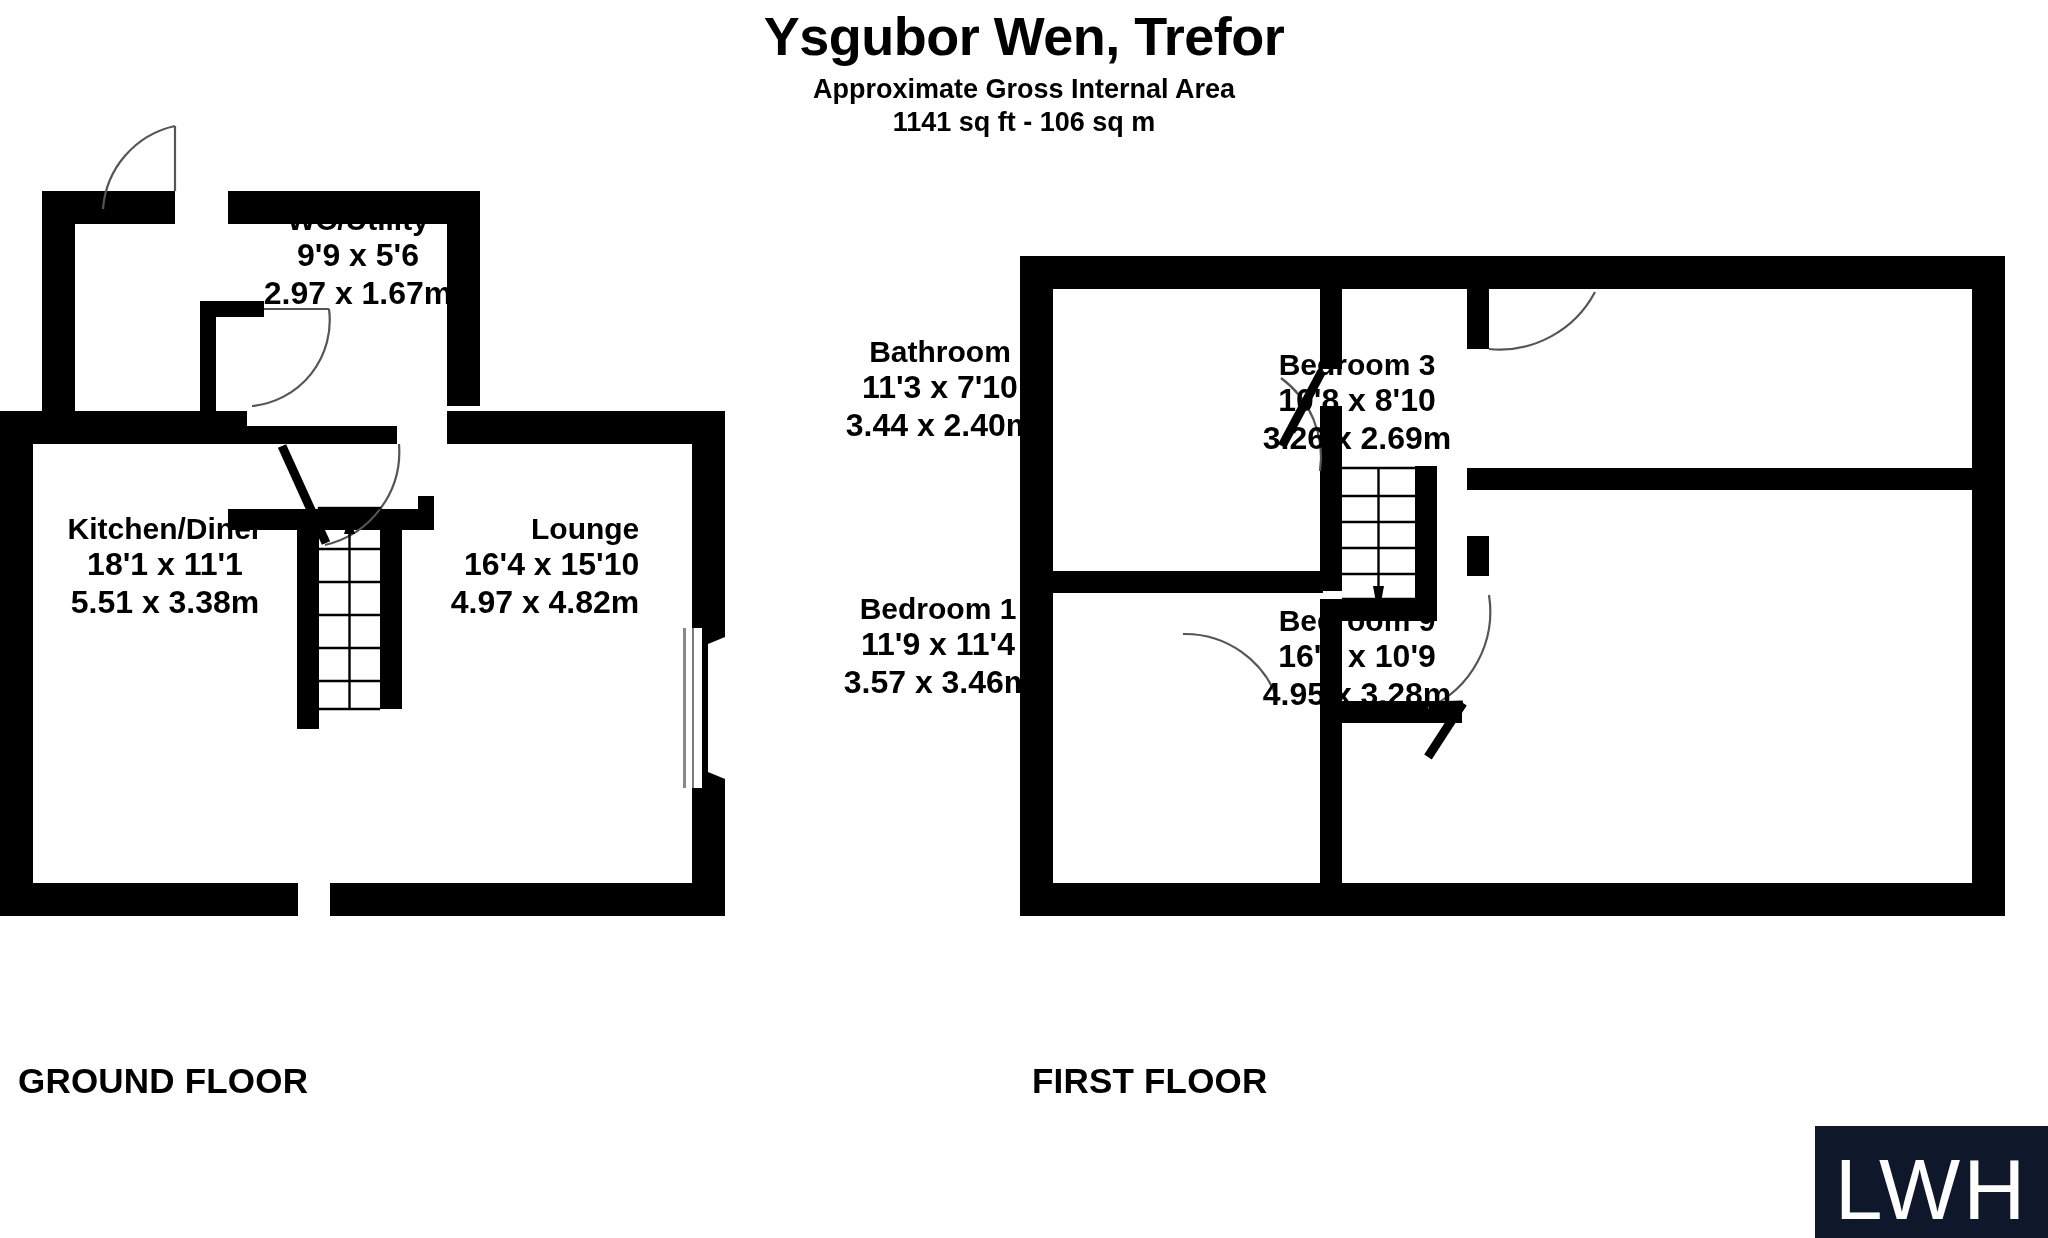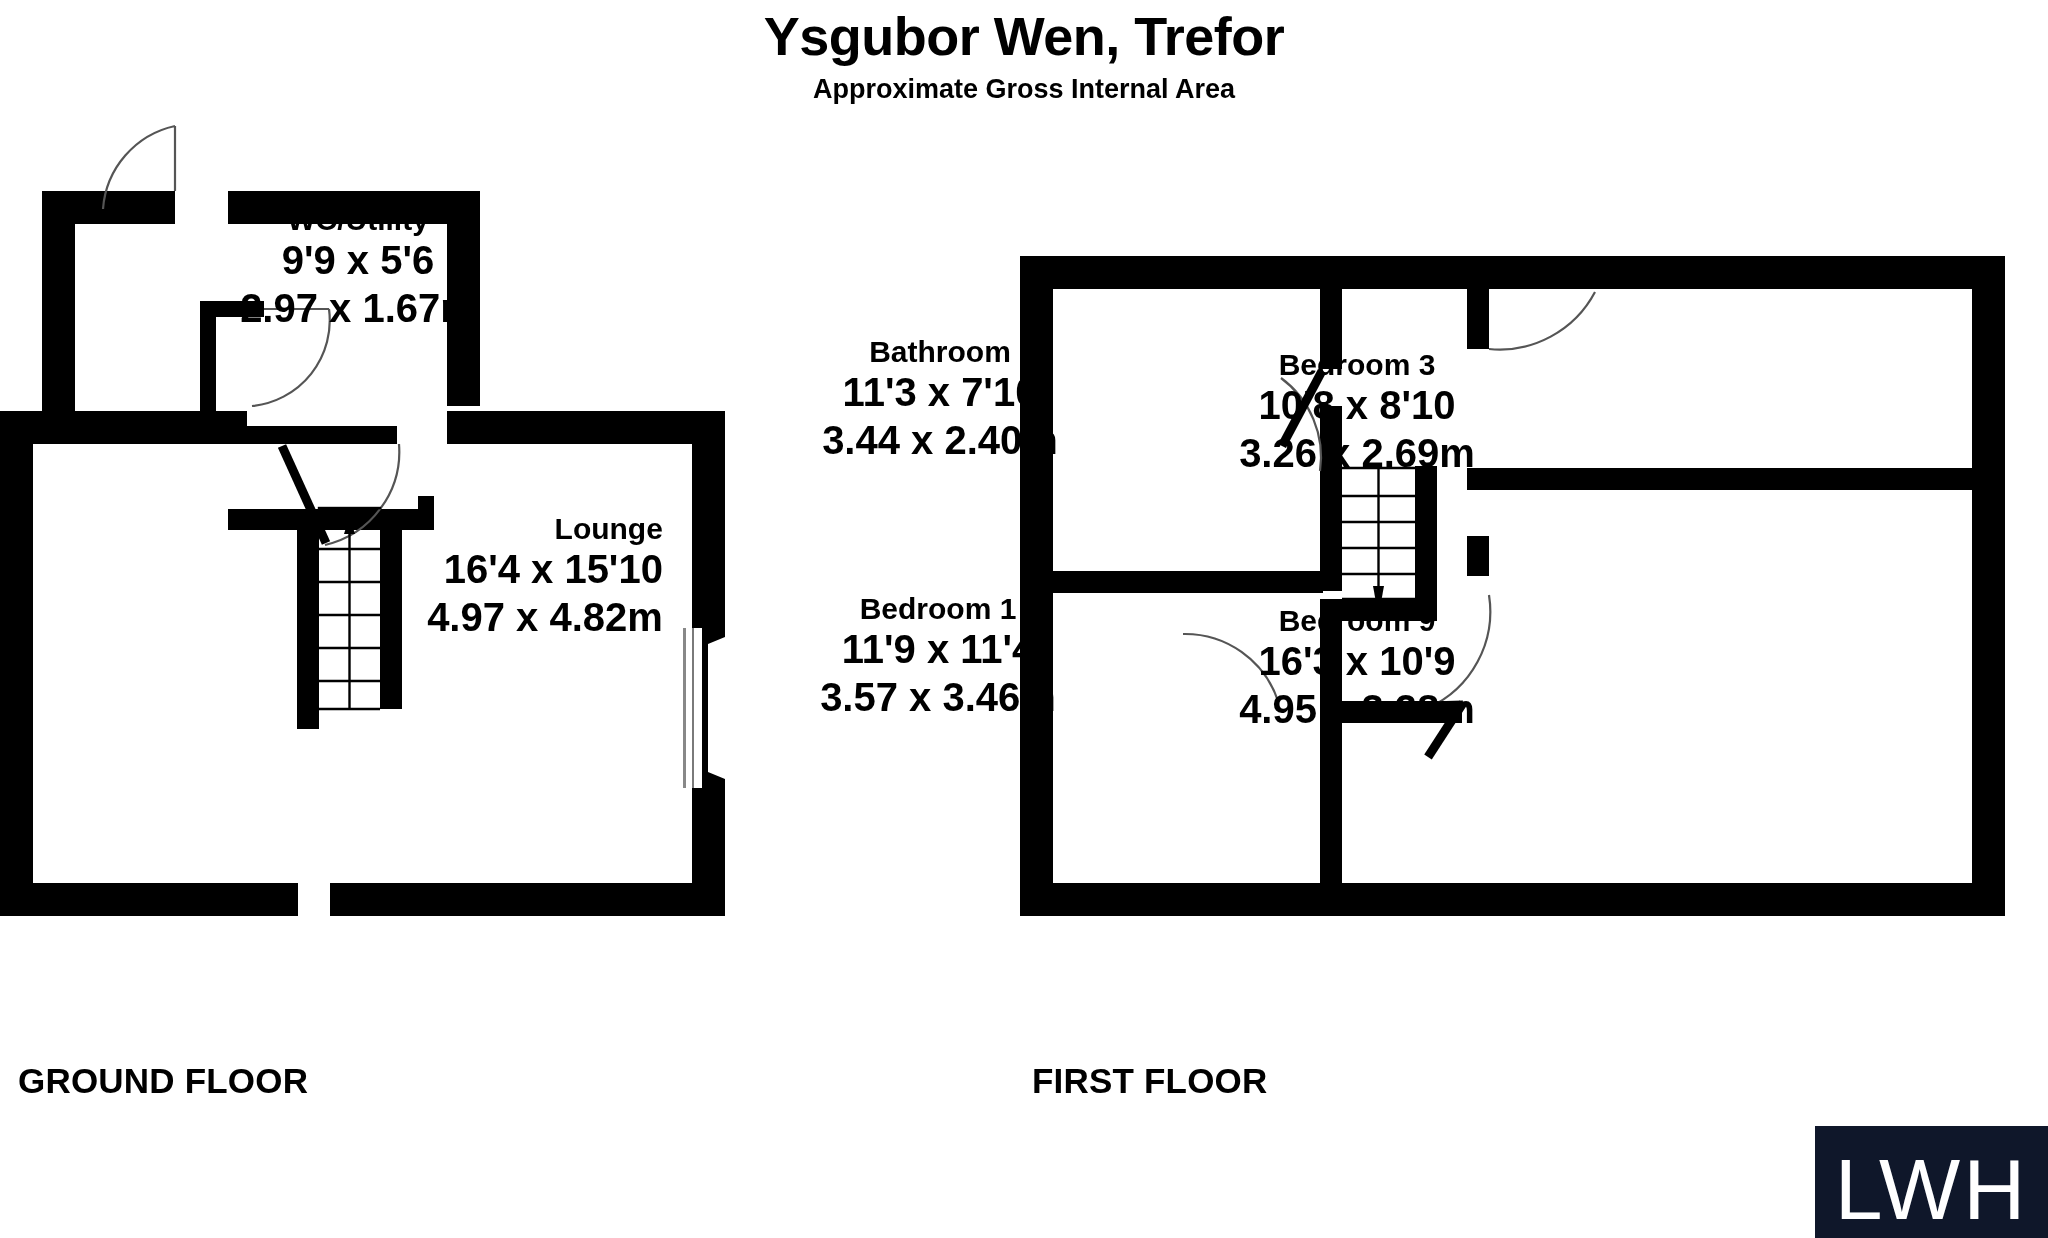--- a/index.html
+++ b/index.html
@@ -102,33 +102,34 @@
     text-align: center;
     line-height: 1.18;
     white-space: nowrap;
     transform: translateX(-50%);
   }
   .room-name {
     font-size: 30px;
     font-weight: bold;
   }
   .room-dim {
-    font-size: 40px;
+    font-size: 32px;
     font-weight: bold;
   }
   svg { display: block; }
 </style>
 </head>
 <body>
 
 <div id="page">
 
   <div class="header">
     <div class="title">Ysgubor Wen, Trefor</div>
     <div class="subtitle">Approximate Gross Internal Area</div>
+    <div class="subtitle2">1141 sq ft - 106 sq m</div>
   </div>
 
   <svg id="ground-floor-plan" style="position:absolute; left:0px; top:110px;" width="1000" height="930" viewBox="0 0 1000 930" xmlns="http://www.w3.org/2000/svg">
     <g fill="#000000">
 
       <rect x="42" y="75" width="133" height="33"></rect>
       <rect x="228" y="75" width="252" height="33"></rect>
 
       <rect x="42" y="75" width="33" height="215"></rect>
 
@@ -257,20 +258,25 @@
       </g>
     </g>
   </svg>
 
   <div class="room-label" style="left:358px; top:196px;">
     <div class="room-name">WC/Utility</div>
     <div class="room-dim">9'9 x 5'6</div>
     <div class="room-dim">2.97 x 1.67m</div>
   </div>
 
+  <div class="room-label" style="left:165px; top:505px;">
+    <div class="room-name">Kitchen/Diner</div>
+    <div class="room-dim">18'1 x 11'1</div>
+    <div class="room-dim">5.51 x 3.38m</div>
+  </div>
 
   <div class="room-label" style="left:545px; top:505px;text-align:right;">
     <div class="room-name">Lounge</div>
     <div class="room-dim">16'4 x 15'10</div>
     <div class="room-dim">4.97 x 4.82m</div>
   </div>
 
   <div class="room-label" style="left:940px; top:328px;">
     <div class="room-name">Bathroom</div>
     <div class="room-dim">11'3 x 7'10</div>

